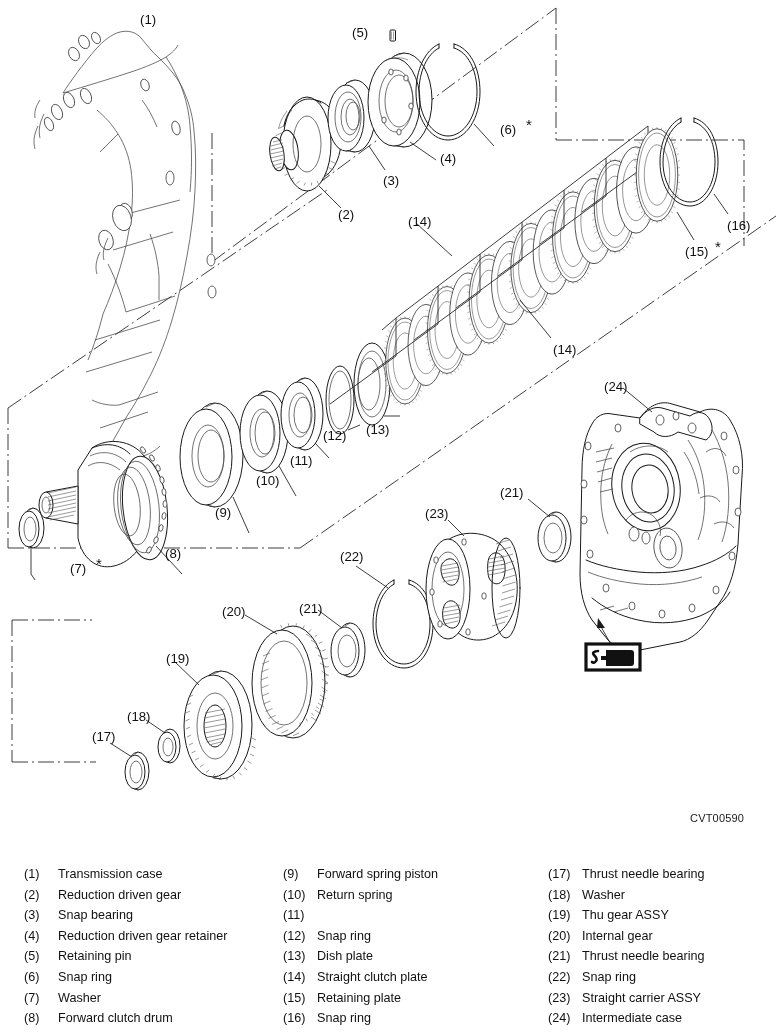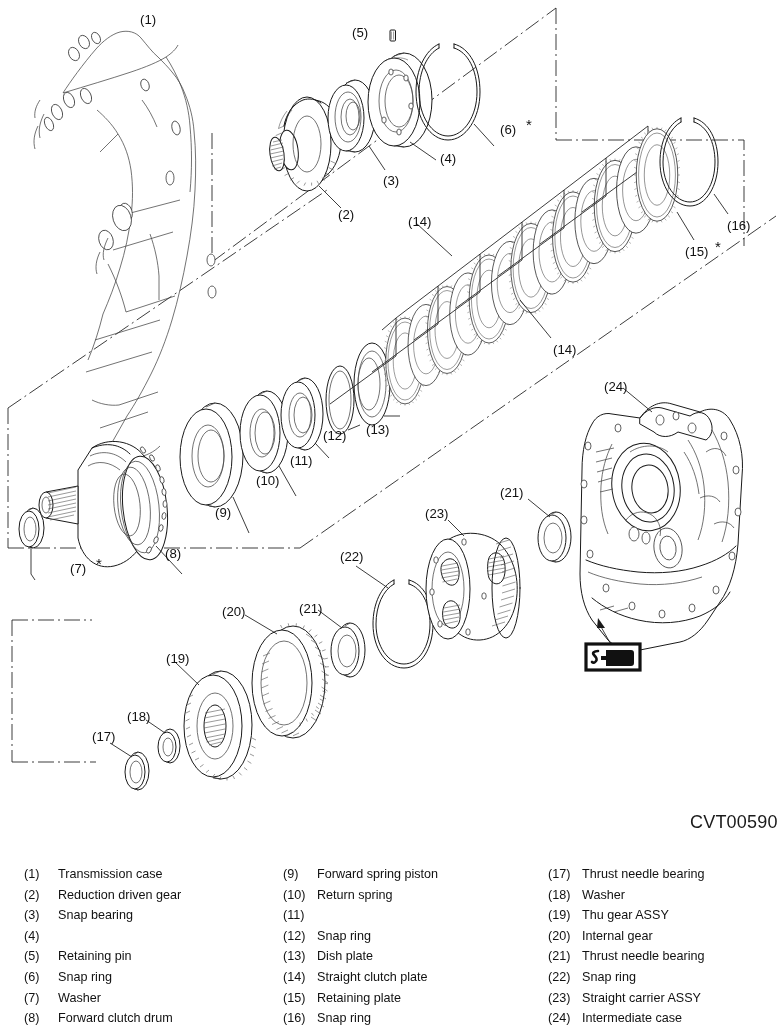--- a/index.html
+++ b/index.html
@@ -8,21 +8,21 @@
     width:784px;height:1036px;position:relative;overflow:hidden;
     font-family:"Liberation Sans", sans-serif;
     color:#000;
   }
   #sheet{position:absolute;inset:0;width:784px;height:1036px;}
   svg#fig{position:absolute;left:0;top:0;width:784px;height:860px;display:block;}
 
   
   .figid{
     position:absolute;left:690px;top:812px;
-    font-size:18px;letter-spacing:.2px;color:#1a1a1a;
+    font-size:11px;letter-spacing:.2px;color:#1a1a1a;
   }
 
   
   #legend{
     position:absolute;left:0;top:864px;width:784px;height:172px;
   }
   .lgcol{position:absolute;top:0;}
   .lgcol.c1{left:24px;}
   .lgcol.c2{left:283px;}
   .lgcol.c3{left:548px;}
@@ -638,20 +638,21 @@
         <div class="lgrow">
           <span class="lgnum">(2)</span>
           <span class="lglbl">Reduction driven gear</span>
         </div>
         <div class="lgrow">
           <span class="lgnum">(3)</span>
           <span class="lglbl">Snap bearing</span>
         </div>
         <div class="lgrow">
           <span class="lgnum">(4)</span>
+          <span class="lglbl">Reduction driven gear retainer</span>
         </div>
         <div class="lgrow">
           <span class="lgnum">(5)</span>
           <span class="lglbl">Retaining pin</span>
         </div>
         <div class="lgrow">
           <span class="lgnum">(6)</span>
           <span class="lglbl">Snap ring</span>
         </div>
         <div class="lgrow">

